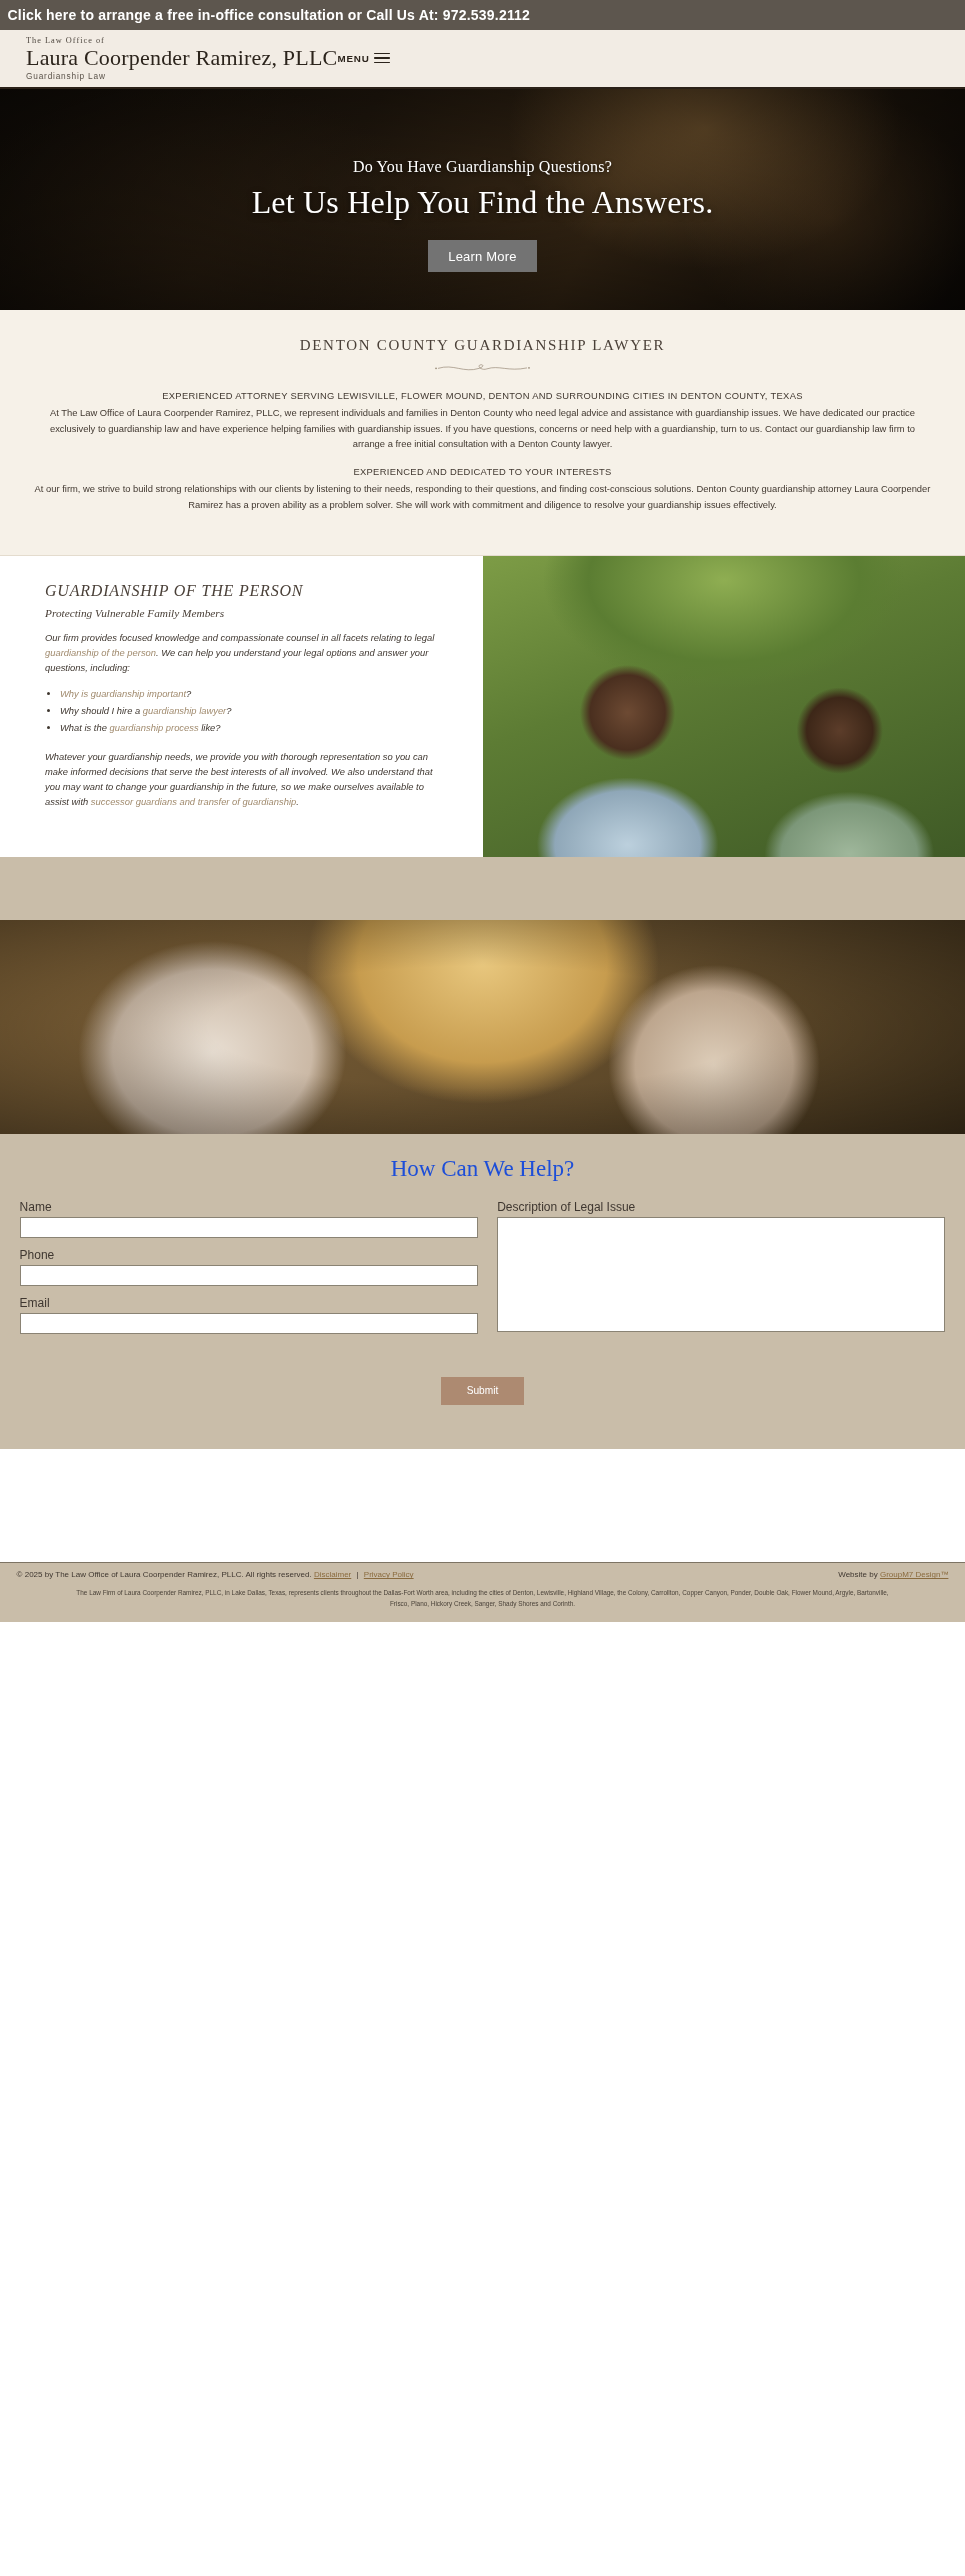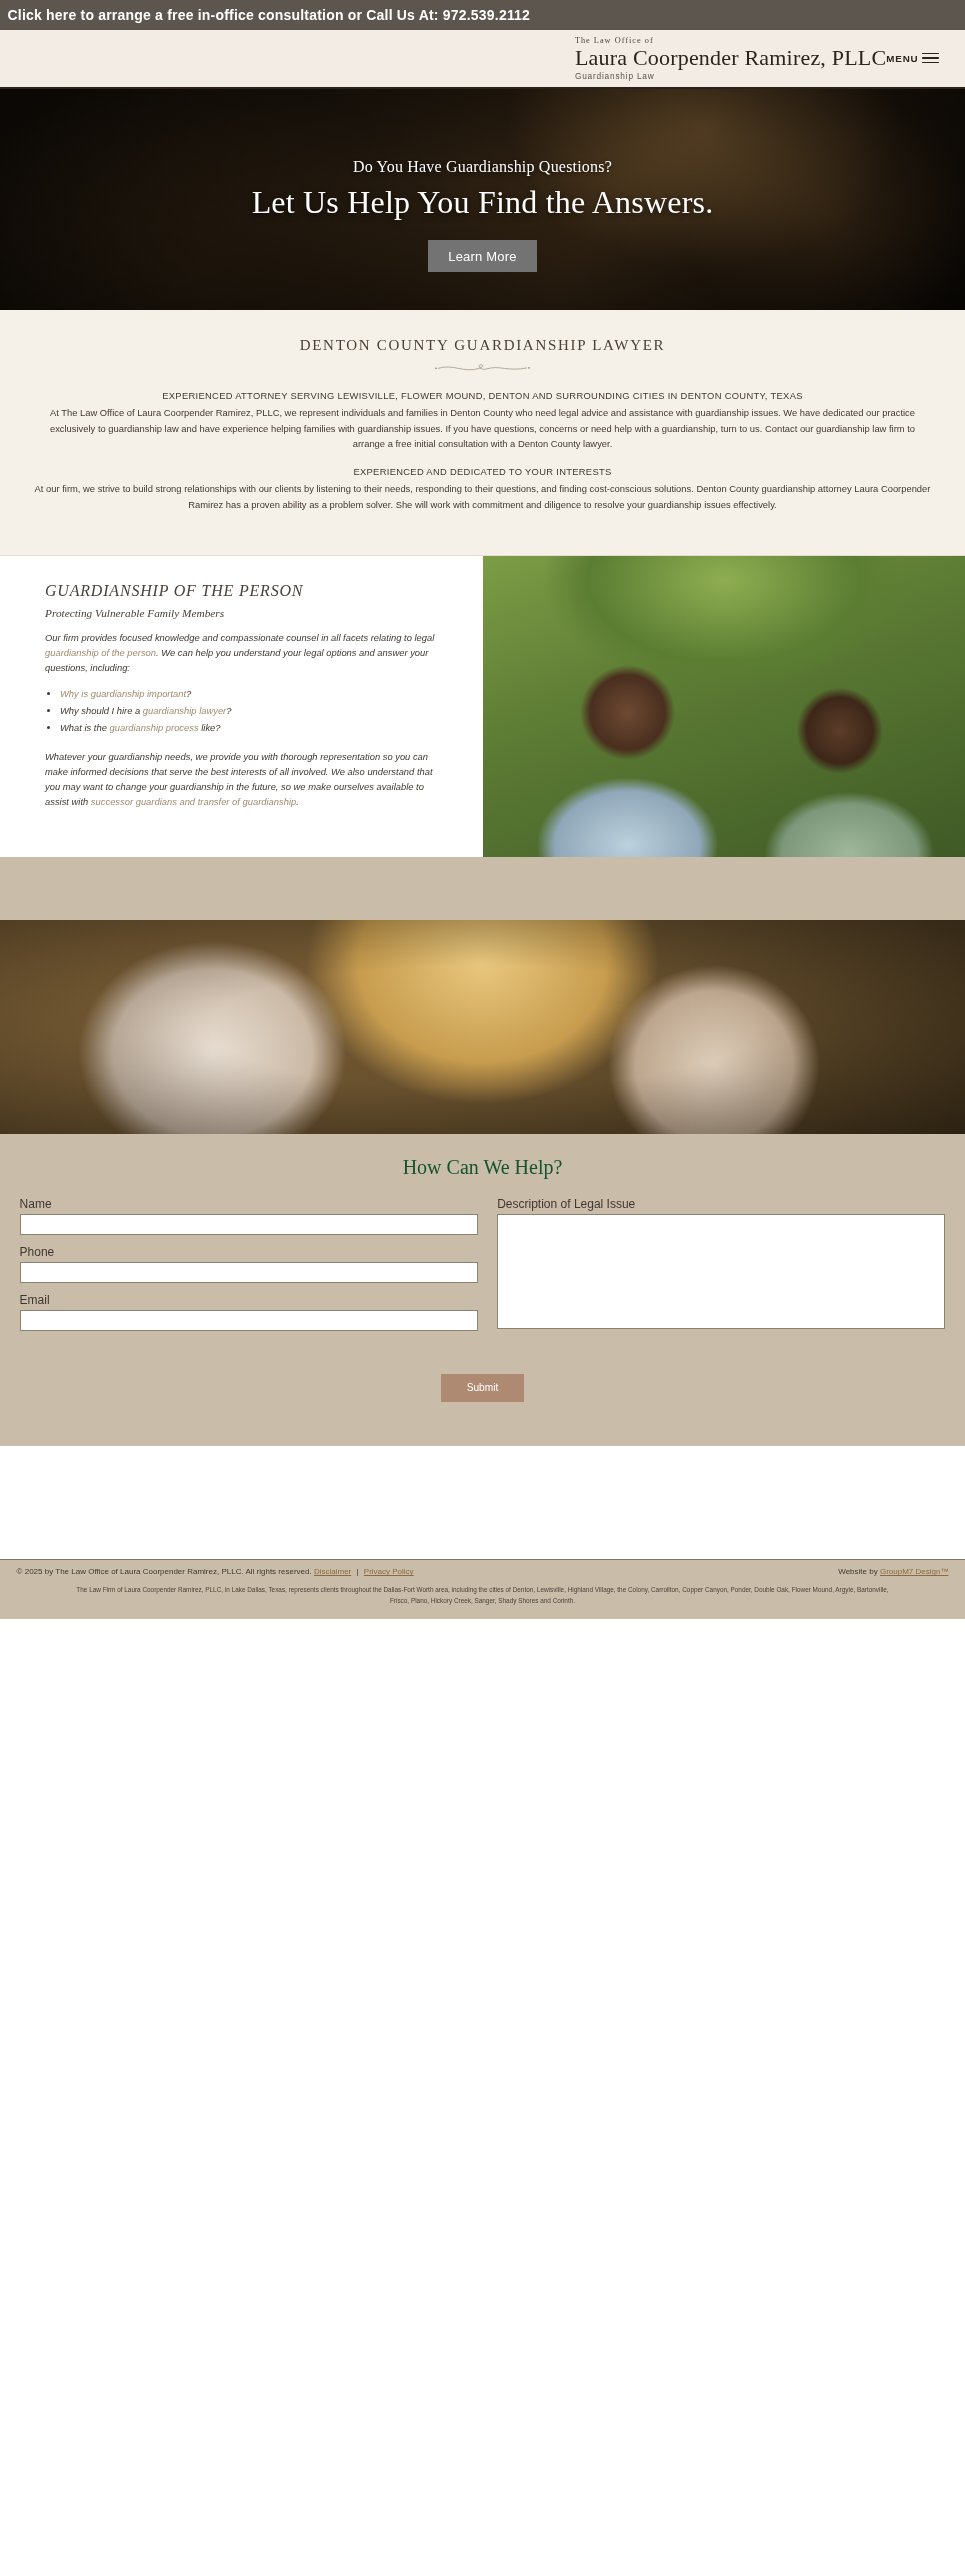--- a/index.html
+++ b/index.html
@@ -22,21 +22,21 @@
     padding: 6.8px 7.5px;
     font-weight: 700;
   }
 
   
   .header {
     background: #f2ece4;
     height: 59px;
     display: flex;
     align-items: center;
-    justify-content: flex-end;
+    justify-content: flex-start;
     padding: 0 26px;
     border-bottom: 2.3px solid #2b2118;
     position: relative;
   }
   .brand { line-height: 1.1; }
   .brand .pre {
     font-family: "Liberation Serif", serif;
     font-size: 8.3px;
     letter-spacing: 1px;
     color: #4d463e;
@@ -258,22 +258,22 @@
   }
 
   
   .contact {
     background: #c9bda9;
     padding: 22.6px 19.6px 44px;
   }
   .contact h2 {
     font-family: "Liberation Serif", serif;
     font-weight: 400;
-    font-size: 20px;
-    color: #14532d;
+    font-size: 23px;
+    color: #1d4ed8;
     text-align: center;
     margin: 0 0 18px;
   }
   .form-grid {
     display: flex;
     gap: 19.6px;
     align-items: flex-start;
   }
   .col-left { width: 458px; }
   .col-right { flex: 1; }

